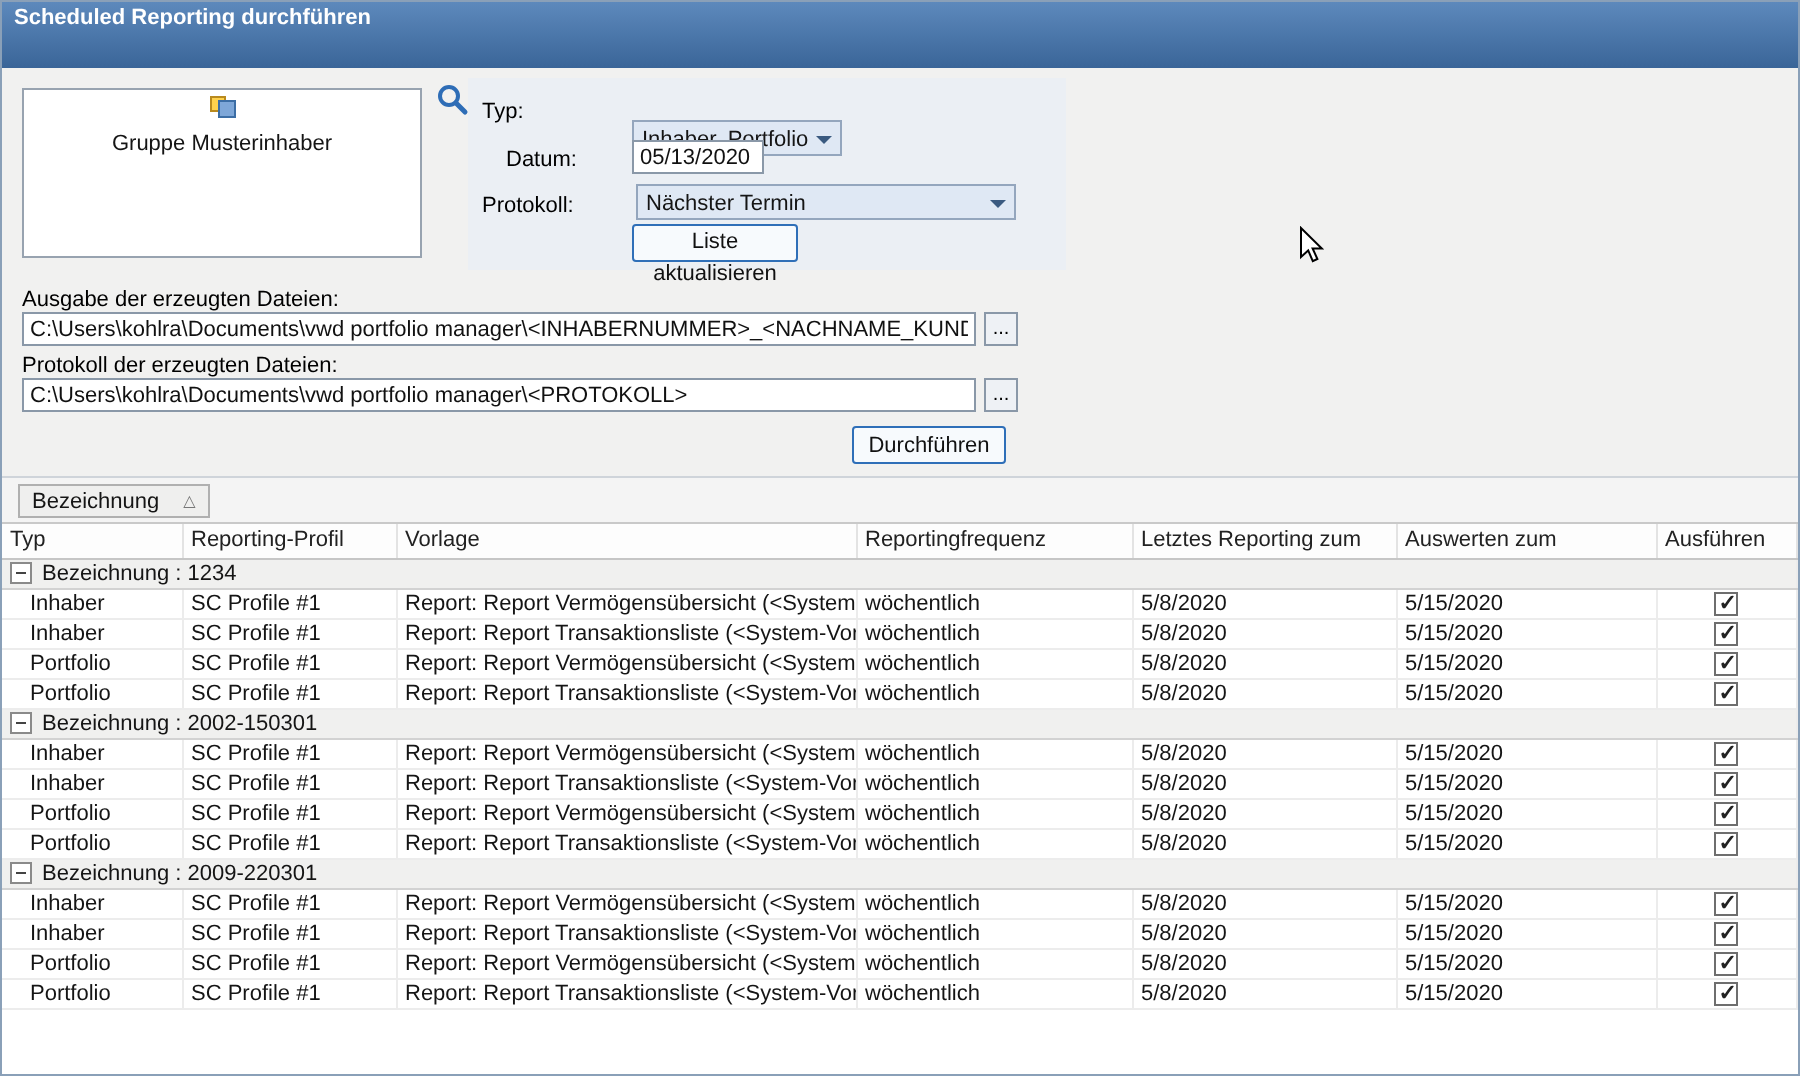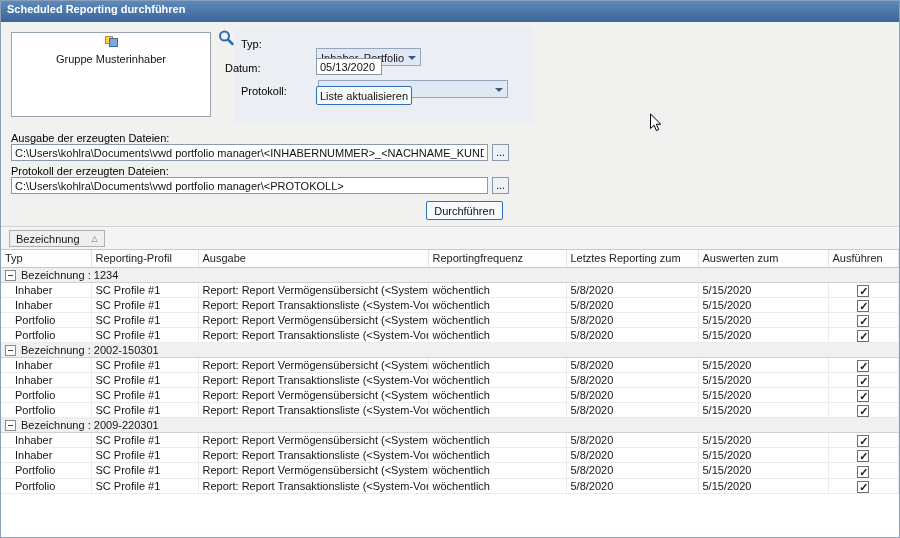--- a/index.html
+++ b/index.html
@@ -9,21 +9,21 @@
     font-size:11px;
     color:#151515;
     background:#ffffff;
   }
   .window {
     position:relative; width:900px; height:538px;
     border:1px solid #8aa0b8; background:#ffffff; overflow:hidden;
   }
   
   .titlebar {
-    height:21px; padding:2px 6px;
+    height:33px; padding:2px 6px;
     background:linear-gradient(180deg,#5d89bc,#3a6598);
     color:#ffffff; font-weight:bold; font-size:11px;
     white-space:nowrap; overflow:hidden;
   }
   
   .top-panel {
     position:relative; height:205px;
     background:#f1f1f0; border-bottom:1px solid #cfd4da;
   }
   .form-bg {
@@ -143,30 +143,30 @@
         <line x1="11" y1="10.5" x2="15.5" y2="15" stroke="#2e6db6" stroke-width="2.5" stroke-linecap="round"></line>
       </svg>
     </span>
 
     <span class="flabel" style="left:240px; top:16px">Typ:</span>
     <div class="combo" style="left:315px; top:26px; width:105px">
       <span>Inhaber, Portfolio</span>
       <span class="arrow"></span>
     </div>
 
-    <span class="flabel" style="left:224px; top:40px">Datum:</span>
+    <span class="flabel" style="left:252px; top:40px">Datum:</span>
     <input class="tinput" style="left: 315px; top: 36px; width: 66px;" value="05/13/2020">
 
     <span class="flabel" style="left:240px; top:63px">Protokoll:</span>
     <div class="combo" style="left:317px; top:58px; width:190px">
       <span>Nächster Termin</span>
       <span class="arrow"></span>
     </div>
 
-    <button class="btn" style="left:315px; top:64px; width:96px">Liste aktualisieren</button>
+    <button class="btn" style="left:315px; top:78px; width:83px">Liste aktualisieren</button>
 
     <span class="flabel" style="left:10px; top:110px">Ausgabe der erzeugten Dateien:</span>
     <input class="tinput" style="left: 10px; top: 122px; width: 477px;" value="C:\Users\kohlra\Documents\vwd portfolio manager\&lt;INHABERNUMMER&gt;_&lt;NACHNAME_KUNDEN&gt;_&lt;NACHNAME_BE">
     <button class="browse-btn" style="left:491px; top:122px">...</button>
 
     <span class="flabel" style="left:10px; top:143px">Protokoll der erzeugten Dateien:</span>
     <input class="tinput" style="left: 10px; top: 155px; width: 477px;" value="C:\Users\kohlra\Documents\vwd portfolio manager\&lt;PROTOKOLL&gt;">
     <button class="browse-btn" style="left:491px; top:155px">...</button>
 
     <button class="btn" style="left:425px; top:179px; width:77px">Durchführen</button>
@@ -186,21 +186,21 @@
         <col style="width:230px">
       <col style="width:138px">
         <col style="width:132px">
         <col style="width:130px">
         <col>
     </colgroup>
     <thead>
       <tr>
         <th>Typ</th>
         <th>Reporting-Profil</th>
-        <th>Ausgabe</th>
+        <th>Vorlage</th>
         <th>Reportingfrequenz</th>
         <th>Letztes Reporting zum</th>
         <th>Auswerten zum</th>
         <th>Ausführen</th>
       </tr>
     </thead>
     <tbody>
         <tr class="group">
           <td colspan="7"><span class="collapse"></span><span>Bezeichnung : 1234</span></td>
         </tr>

